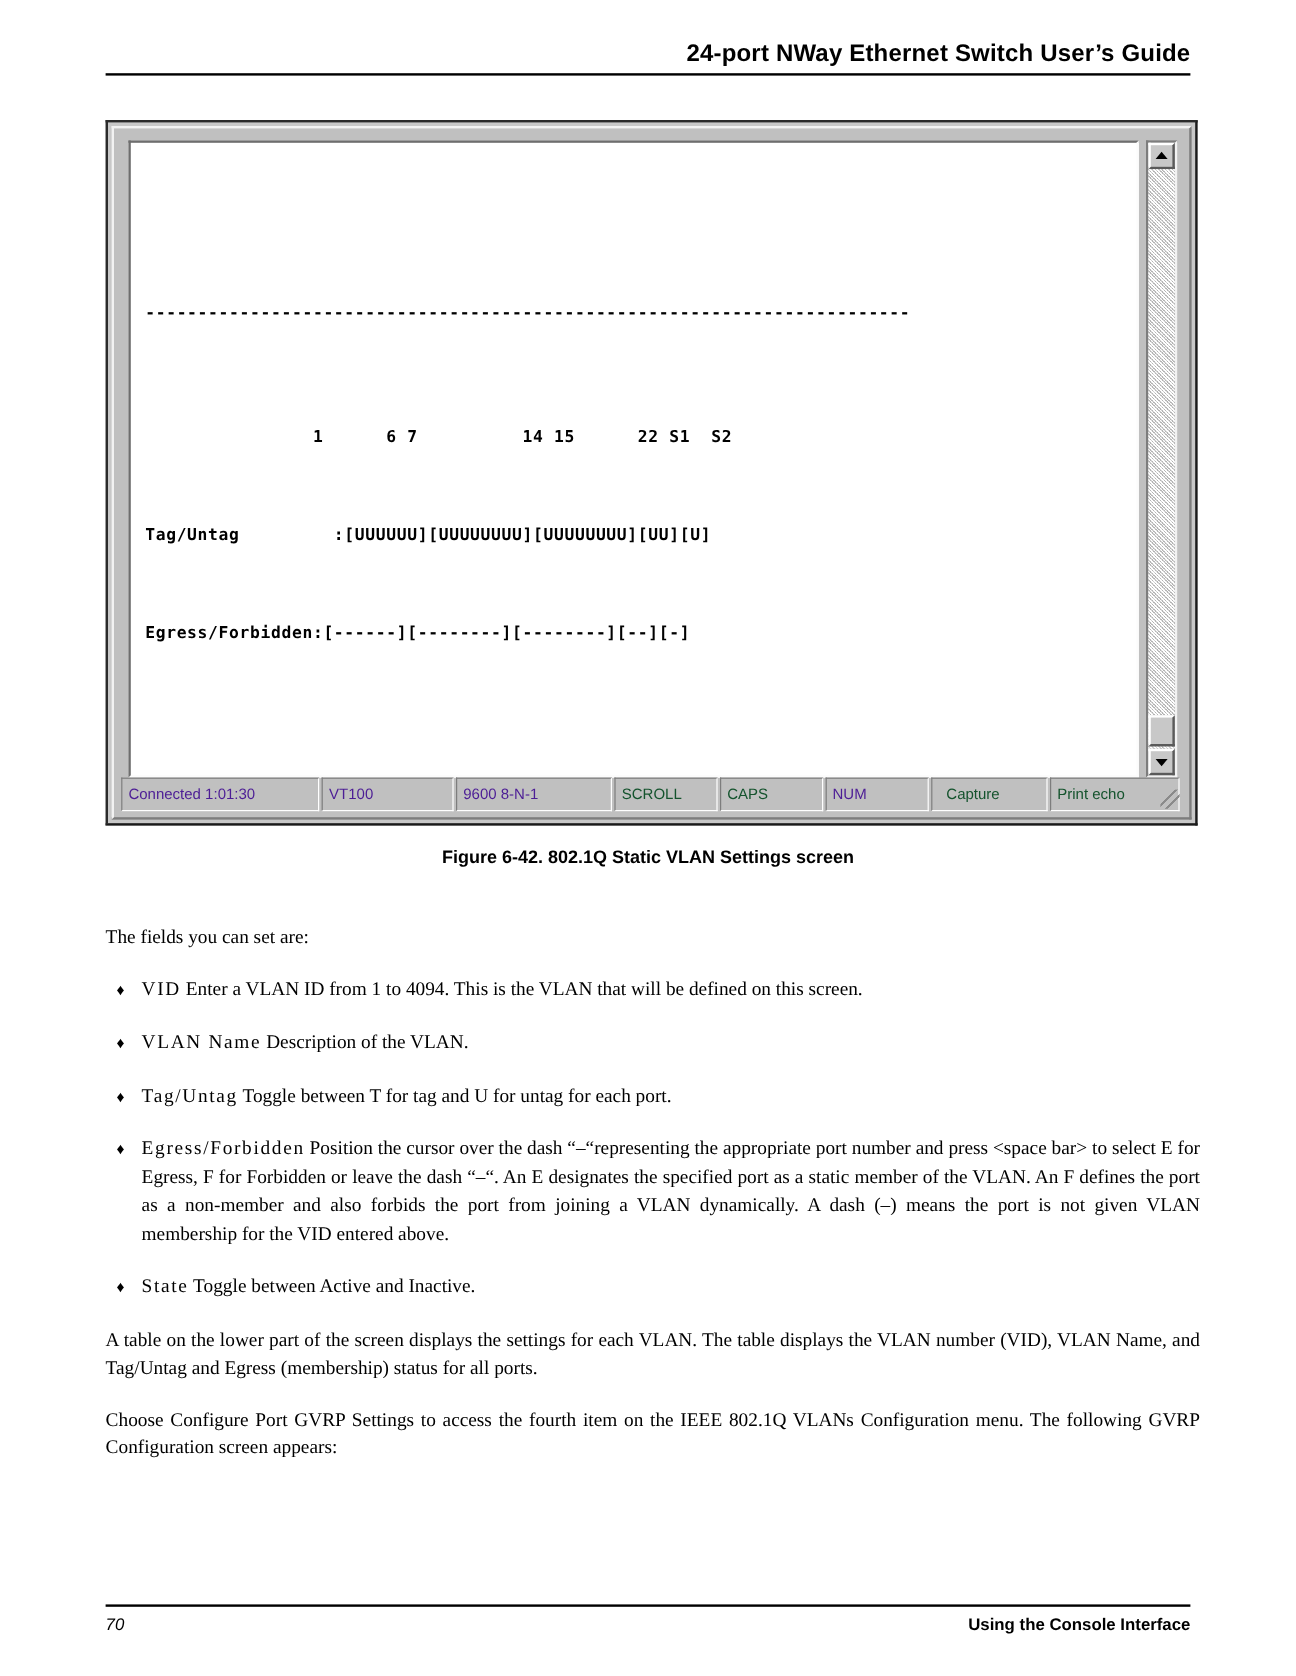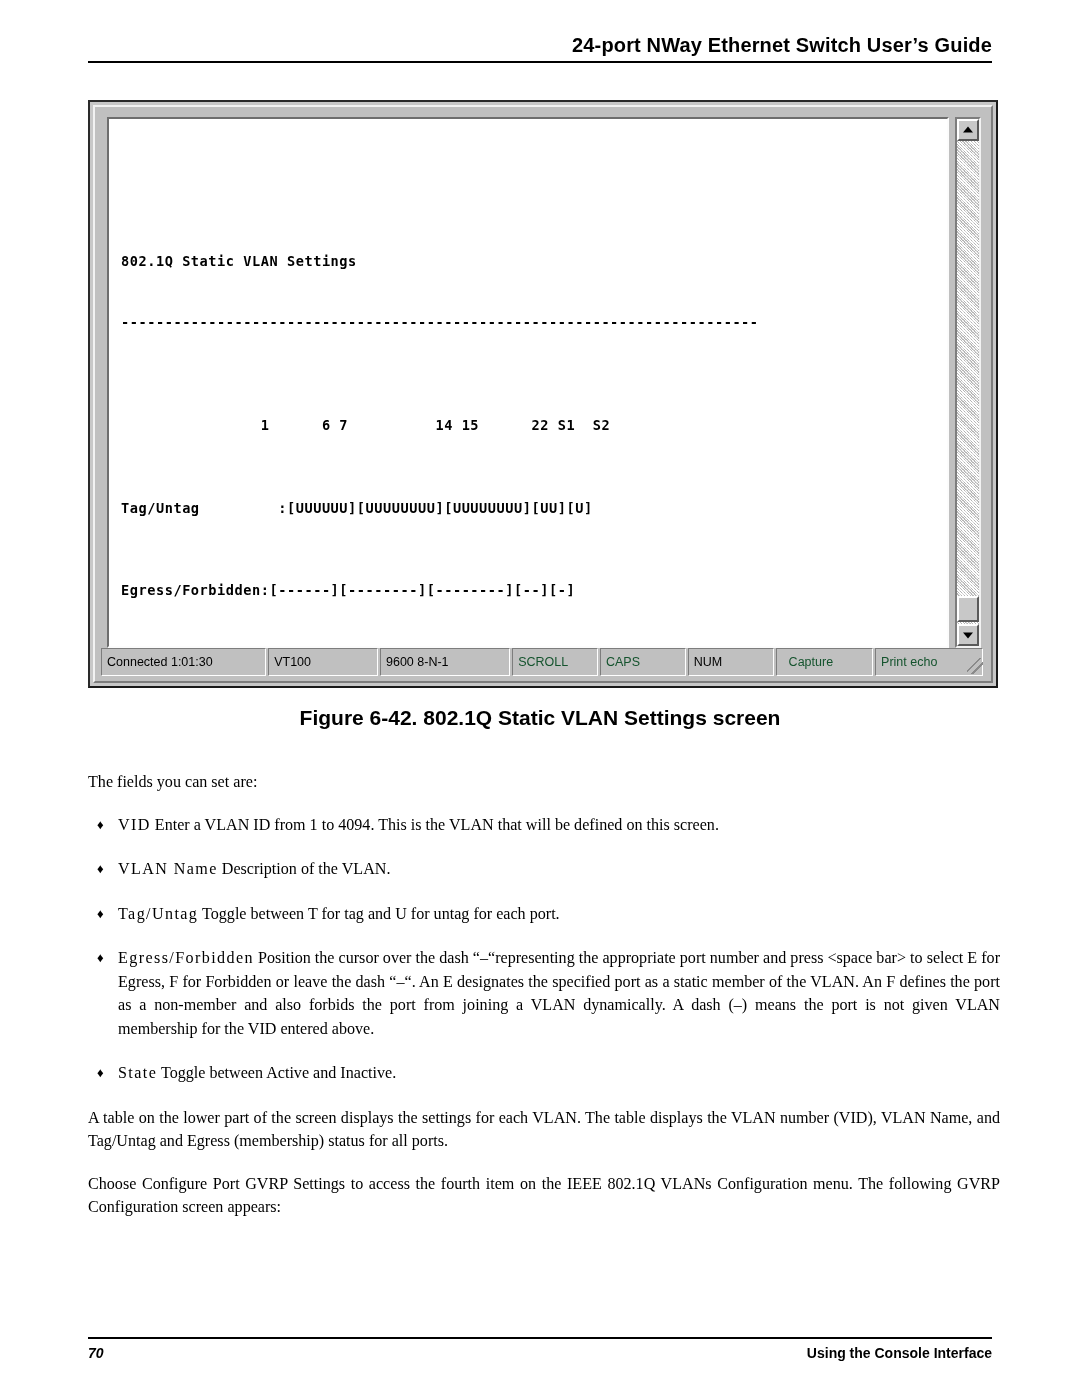--- a/index.html
+++ b/index.html
@@ -186,21 +186,21 @@
   .sb-cell {
     background: #c0c0c0;
     border-top: 1.6px solid #7d7d7d;
     border-left: 1.6px solid #7d7d7d;
     border-right: 1.6px solid #ffffff;
     border-bottom: 1.6px solid #ffffff;
     display: flex;
     align-items: center;
     padding: 0 5px;
     box-sizing: border-box;
-    color: #000000;
+    color: #4c1d95;
     margin-right: 2px;
   }
   .sb-cell.dim { color: #14532d; }
   .sb-cell.w-conn { width: 178px; }
   .sb-cell.w-term { width: 118px; }
   .sb-cell.w-baud { width: 140px; }
   .sb-cell.w-ind { width: 92px; justify-content: flex-start; }
   .sb-cell.w-cap { width: 104px; padding-left: 12px; }
   .sb-cell.w-echo { width: 116px; }
   .sb-grip {
@@ -219,21 +219,21 @@
   }
 
   
   #figure-caption {
     position: absolute;
     left: 0; top: 706px;
     width: 1080px;
     text-align: center;
     font-family: "Liberation Sans", "DejaVu Sans", sans-serif;
     font-weight: bold;
-    font-size: 21px;
+    font-size: 15px;
   }
 
   
   #body-copy {
     position: absolute;
     left: 88px;
     top: 756px;
     width: 912px;
     font-size: 16.1px;
     line-height: 23.5px;
@@ -272,21 +272,21 @@
   }
   #page-footer .ftr-row {
     display: flex;
     justify-content: space-between;
     align-items: baseline;
     font-family: "Liberation Sans", "DejaVu Sans", sans-serif;
   }
   #page-footer .ftr-page {
     font-size: 14px;
     font-style: italic;
-    font-weight: bold;
+    font-weight: normal;
   }
   #page-footer .ftr-sec {
     font-size: 14px;
     font-weight: bold;
   }
 </style>
 </head>
 <body>
 
 <div id="page-header">
@@ -294,21 +294,20 @@
   <div class="hdr-rule"></div>
 </div>
 
 <div id="terminal-window">
   <div id="window-inner">
 
     <div id="terminal-screen">
       <div id="terminal-text">
 
         <div class="term-line"> </div>
-        <div class="term-line"><span>802.1Q Static VLAN Settings</span></div>
         <div class="term-line"><span>-------------------------------------------------------------------------</span></div>
 
 
         <div class="term-line"><span>                1      6 7          14 15      22 S1  S2</span></div>
 
         <div class="term-line"><span>Tag/Untag         </span><span>:[UUUUUU][UUUUUUUU][UUUUUUUU][UU][U]</span></div>
 
         <div class="term-line"><span>Egress/Forbidden</span><span>:[------][--------][--------][--][-]</span></div>
 
         

